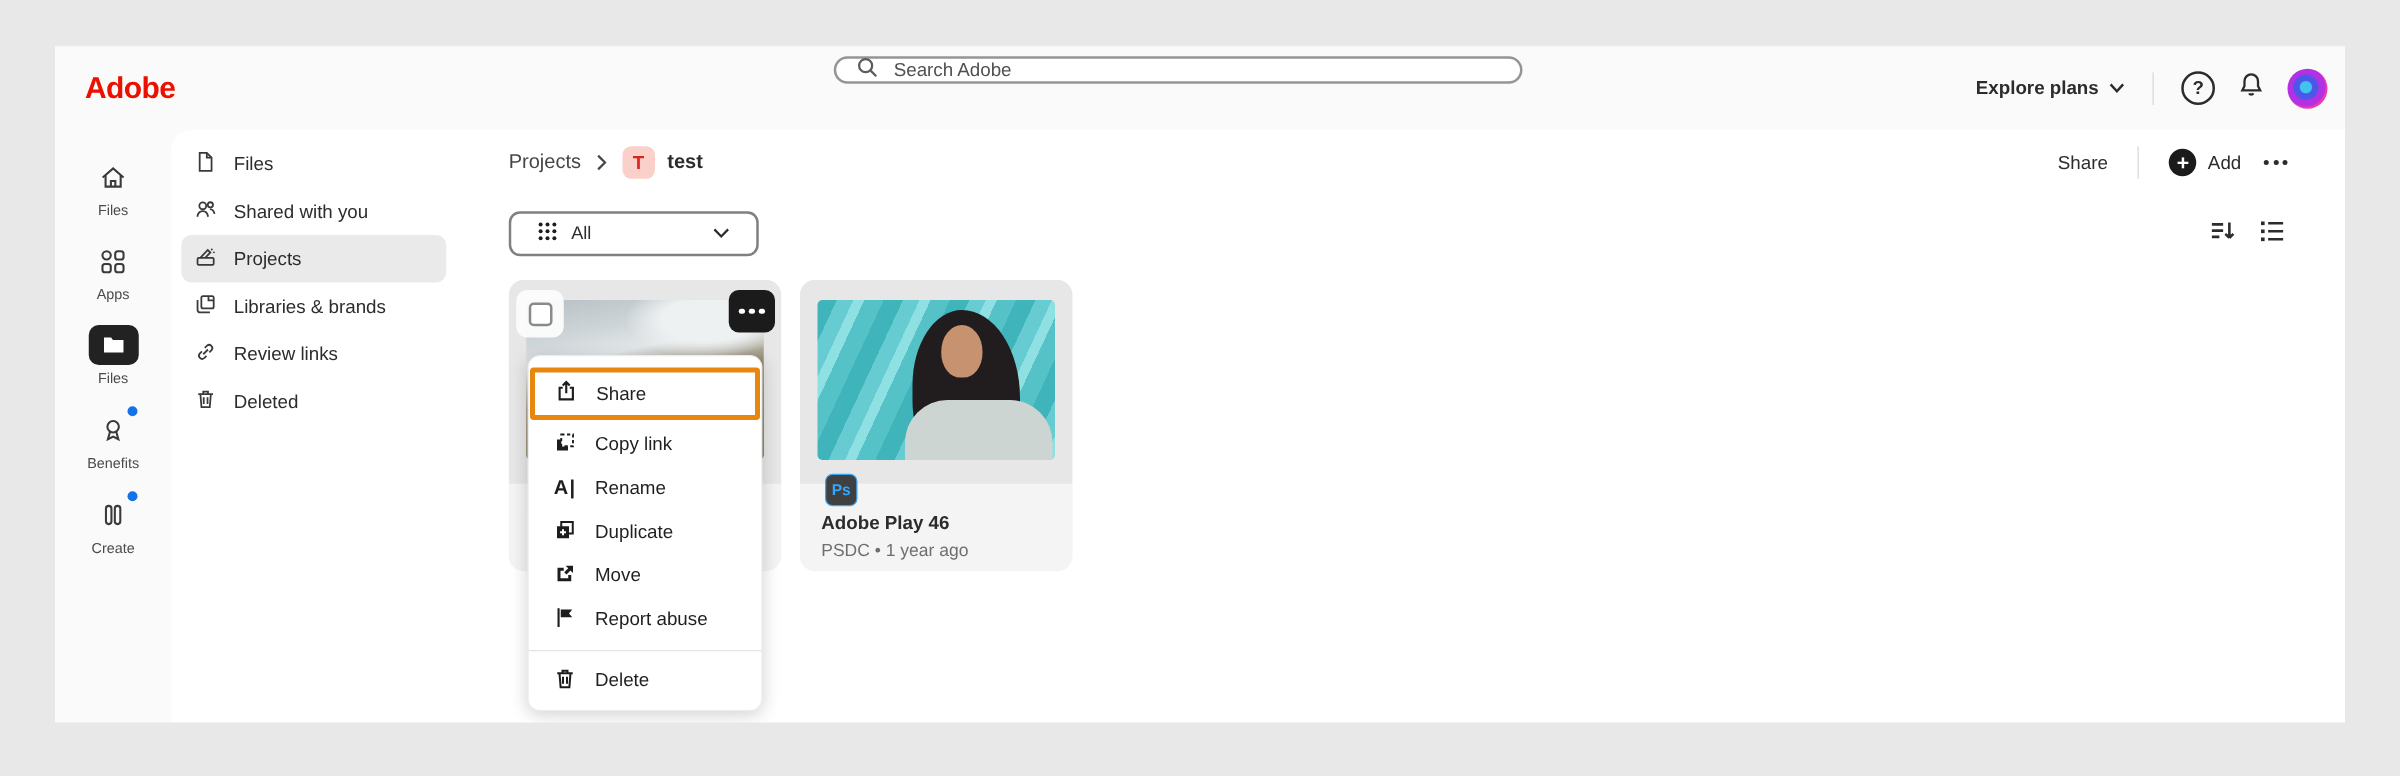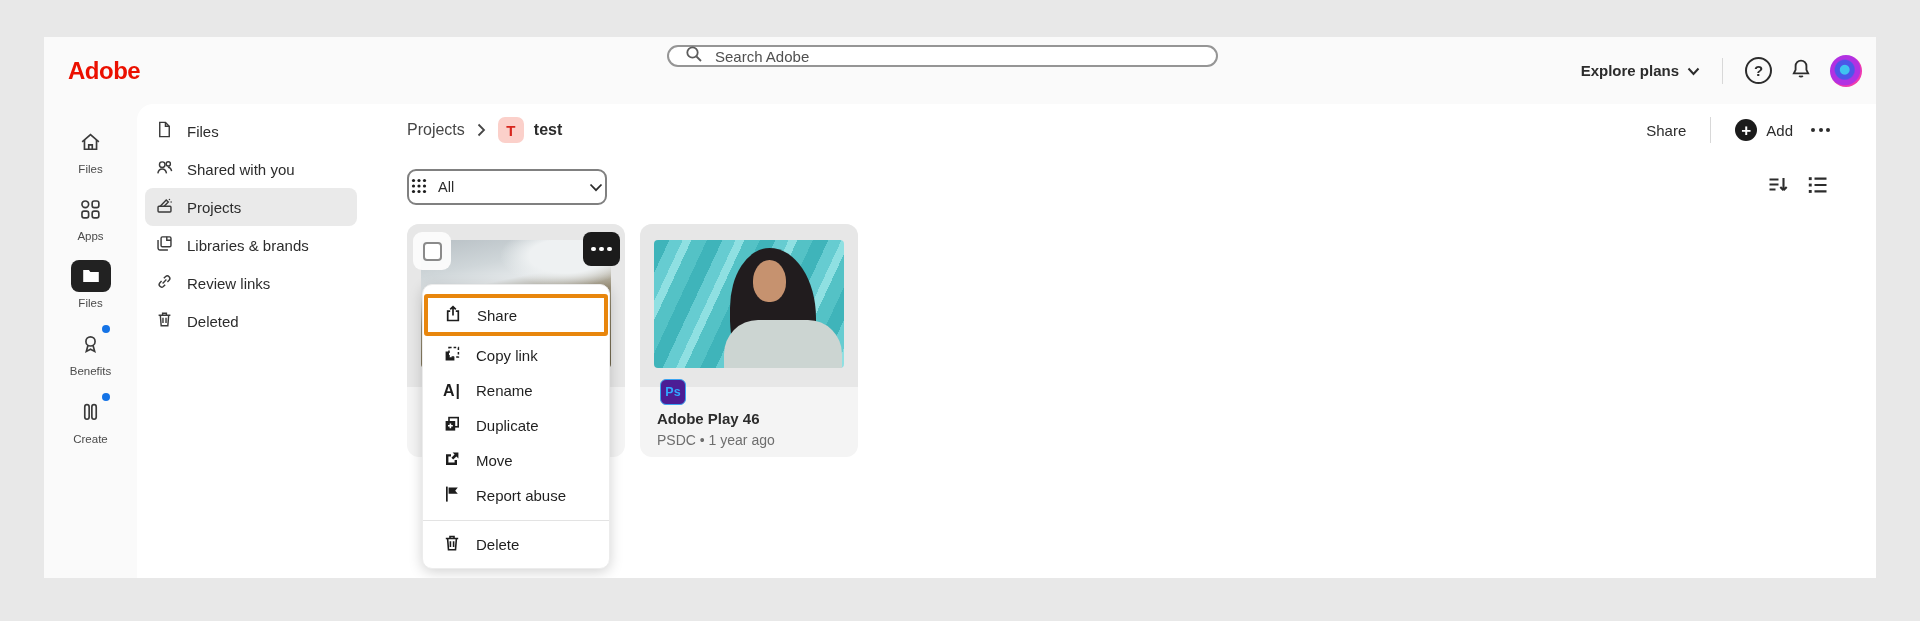--- a/index.html
+++ b/index.html
@@ -78,21 +78,21 @@
   .plus-circle {
     width:22px; height:22px; border-radius:50%; background:#1b1b1b; color:#fff;
     display:grid; place-items:center; font-size:17px; font-weight:bold; line-height:1;
   }
   .dots { display:flex; gap:3.5px; align-items:center; cursor:pointer; }
   .dots i { width:4px; height:4px; border-radius:50%; background:#2c2c2c; }
   
   .filter-row { position:absolute; left:1px; top:64px; right:46px; height:38px; display:flex; align-items:center; }
   .dropdown {
     width:200px; height:36px; border:2px solid #808080; border-radius:9px; background:#fff;
-    display:flex; align-items:center; gap:11px; padding:0 2px; font-size:14.5px; cursor:pointer;
+    display:flex; align-items:center; gap:11px; padding:0 21px; font-size:14.5px; cursor:pointer;
   }
   .dropdown .chev { margin-left:auto; }
   .view-icons { margin-left:auto; display:flex; gap:16px; align-items:center; }
   .view-icons svg { cursor:pointer; }
   
   .cards { position:absolute; left:1px; top:120px; display:flex; gap:15px; }
   .card { width:218px; height:233px; border-radius:12px; overflow:hidden; background:#f4f4f4; position:relative; }
   .card-top { position:absolute; left:0; top:0; width:100%; height:163px; background:#e7e7e7; }
   .thumb { position:absolute; left:14px; top:16px; width:190px; height:128px; border-radius:4px; overflow:hidden; }
   .thumb1 {
@@ -111,21 +111,21 @@
     background:rgba(252,252,252,.95); border-radius:9px; display:grid; place-items:center; cursor:pointer;
   }
   .checkbox { width:19px; height:19px; background:#fff; border:2px solid #8a8a8a; border-radius:4px; }
   .more-btn {
     position:absolute; right:5px; top:8px; width:37px; height:34px;
     background:#1b1b1b; border-radius:8px; display:flex; align-items:center; justify-content:center; gap:3.5px; cursor:pointer;
   }
   .more-btn i { width:4.5px; height:4.5px; border-radius:50%; background:#fff; }
   .ps-badge {
     position:absolute; left:20px; top:155px; width:26px; height:26px; z-index:3;
-    background:#4c1d95; border:1.5px solid #3ba4f2; border-radius:6px;
+    background:#404040; border:1.5px solid #3ba4f2; border-radius:6px;
     color:#31a8ff; font-size:12.5px; font-weight:bold; display:grid; place-items:center;
   }
   .card-title { position:absolute; left:17px; top:186px; font-size:15px; font-weight:bold; color:#2c2c2c; }
   .card-meta { position:absolute; left:17px; top:208px; font-size:14px; color:#6e6e6e; }
   .frag { overflow:hidden; white-space:nowrap; }
   .frag-title { width:7px; }
   
   .menu {
     position:absolute; left:285px; top:180px; width:188px; z-index:10;
     background:#fff; border:1px solid #ececec; border-radius:10px;

